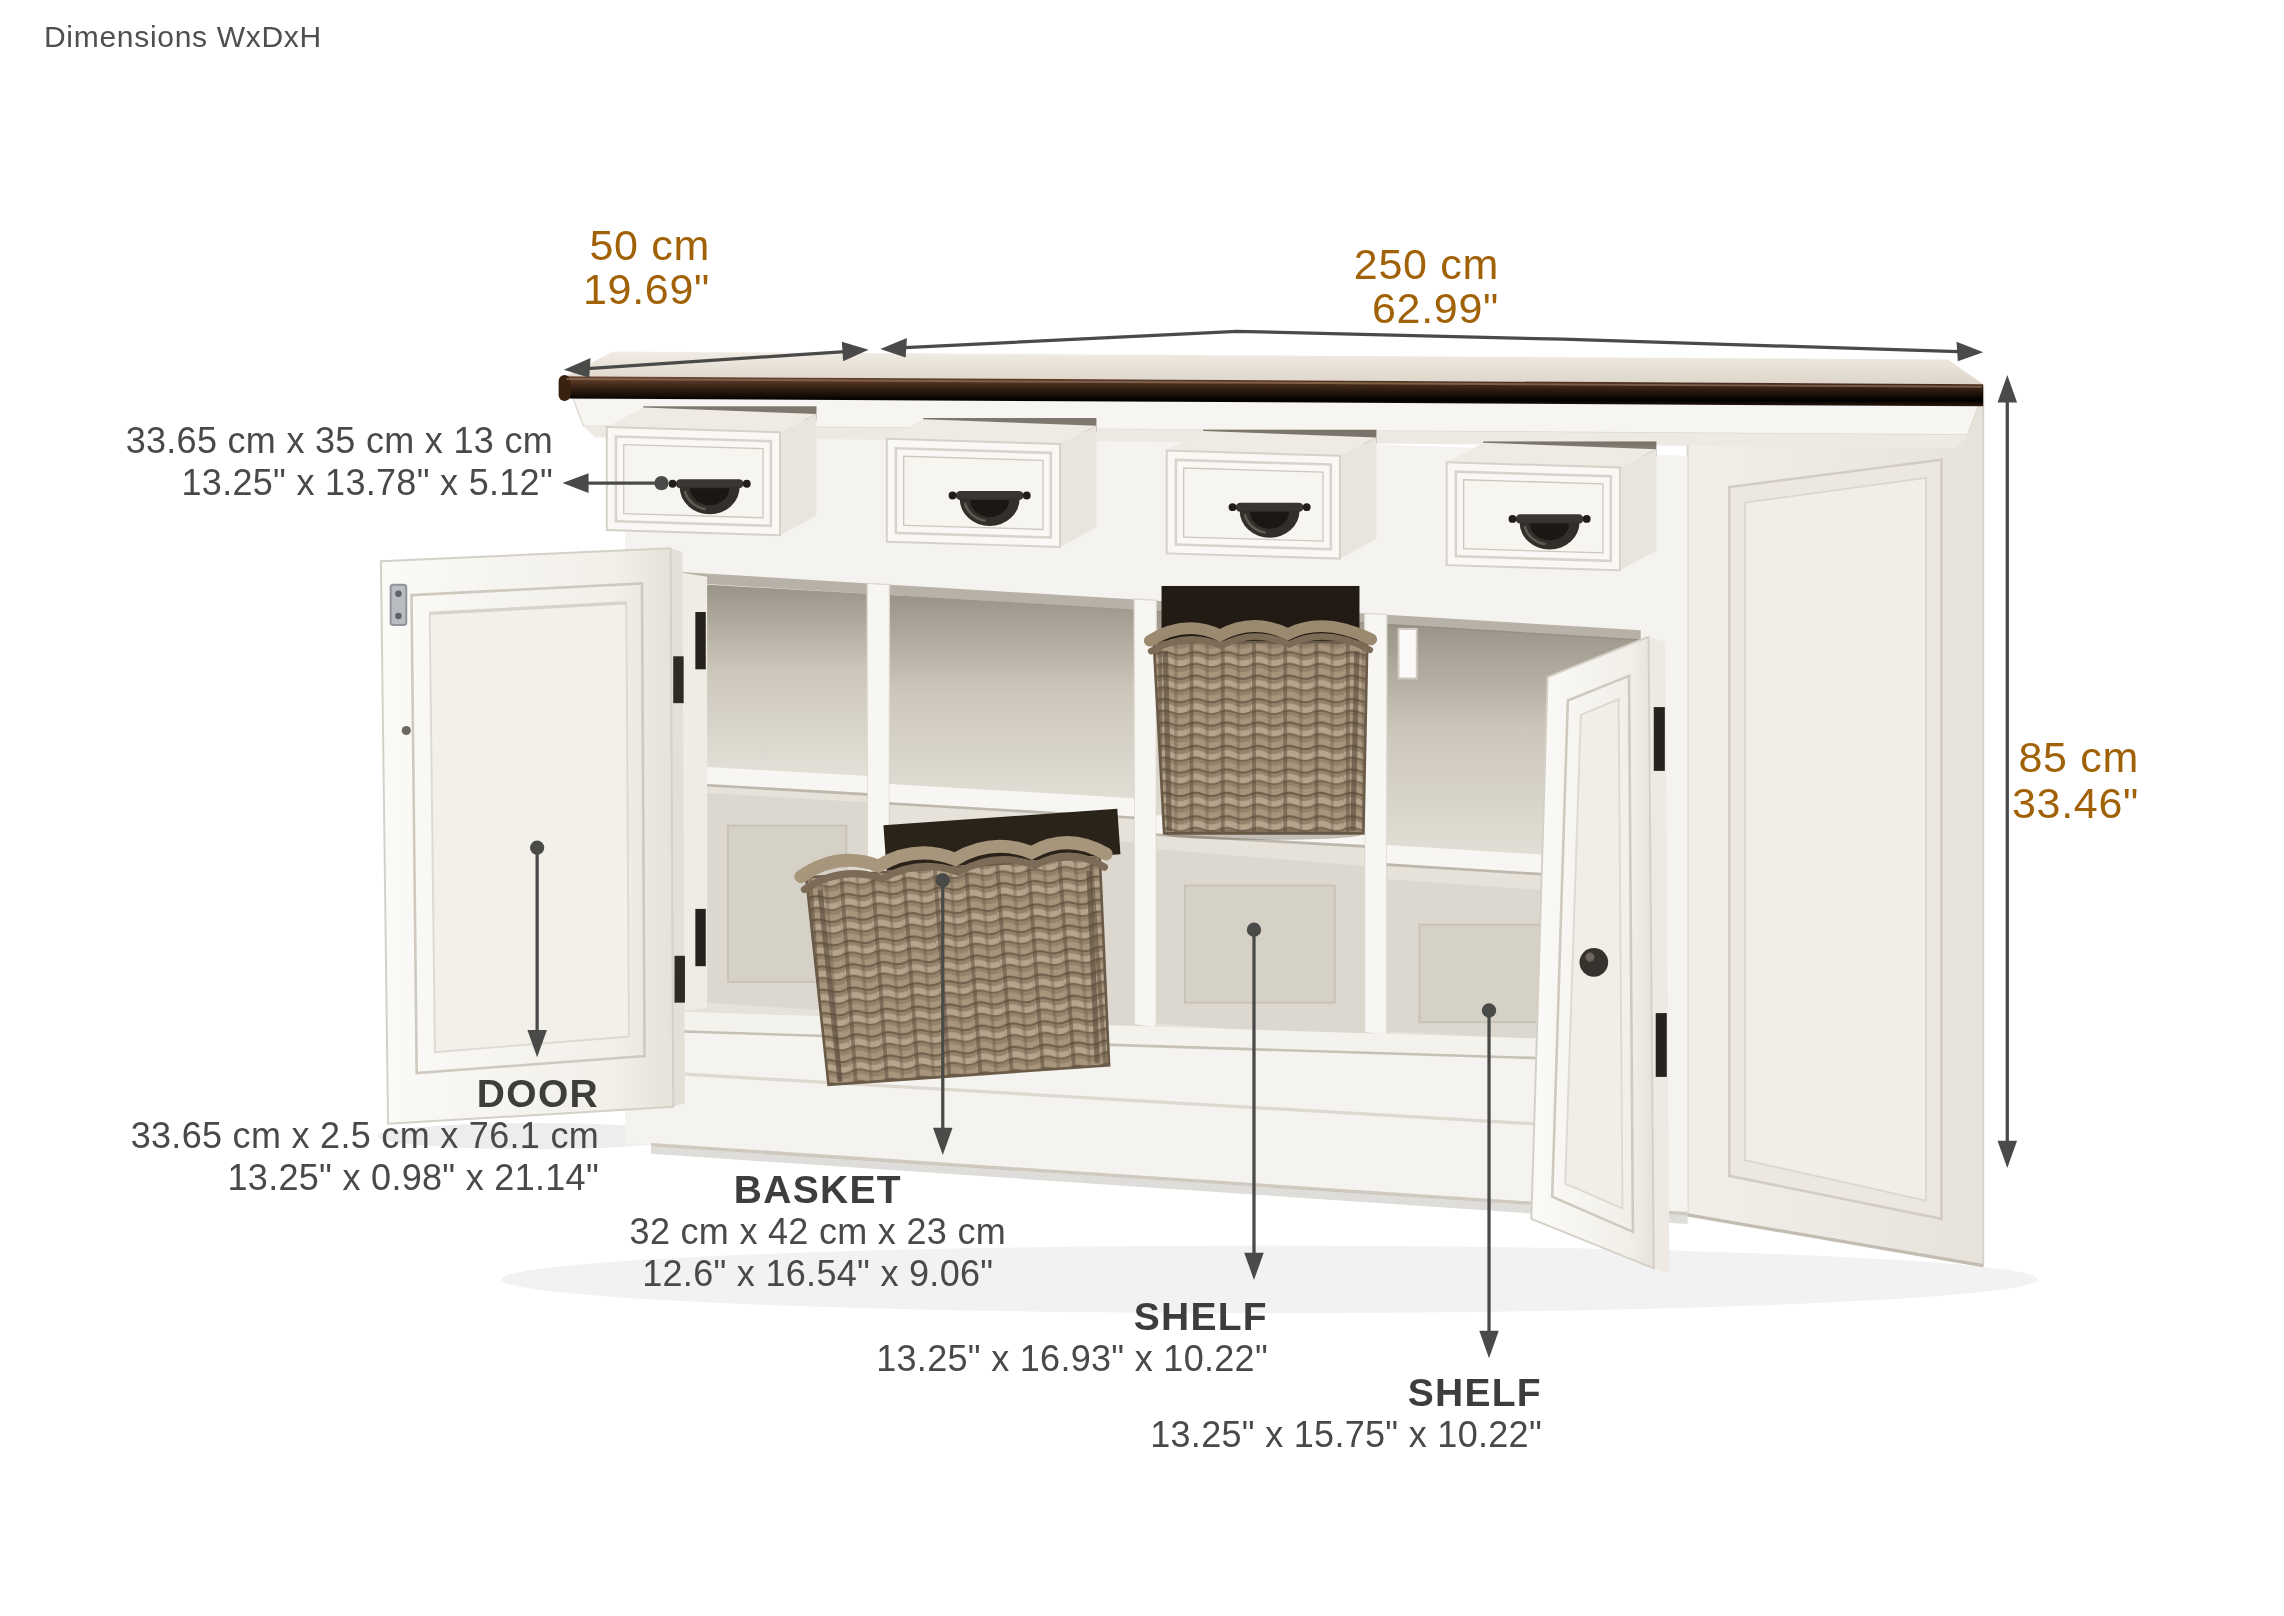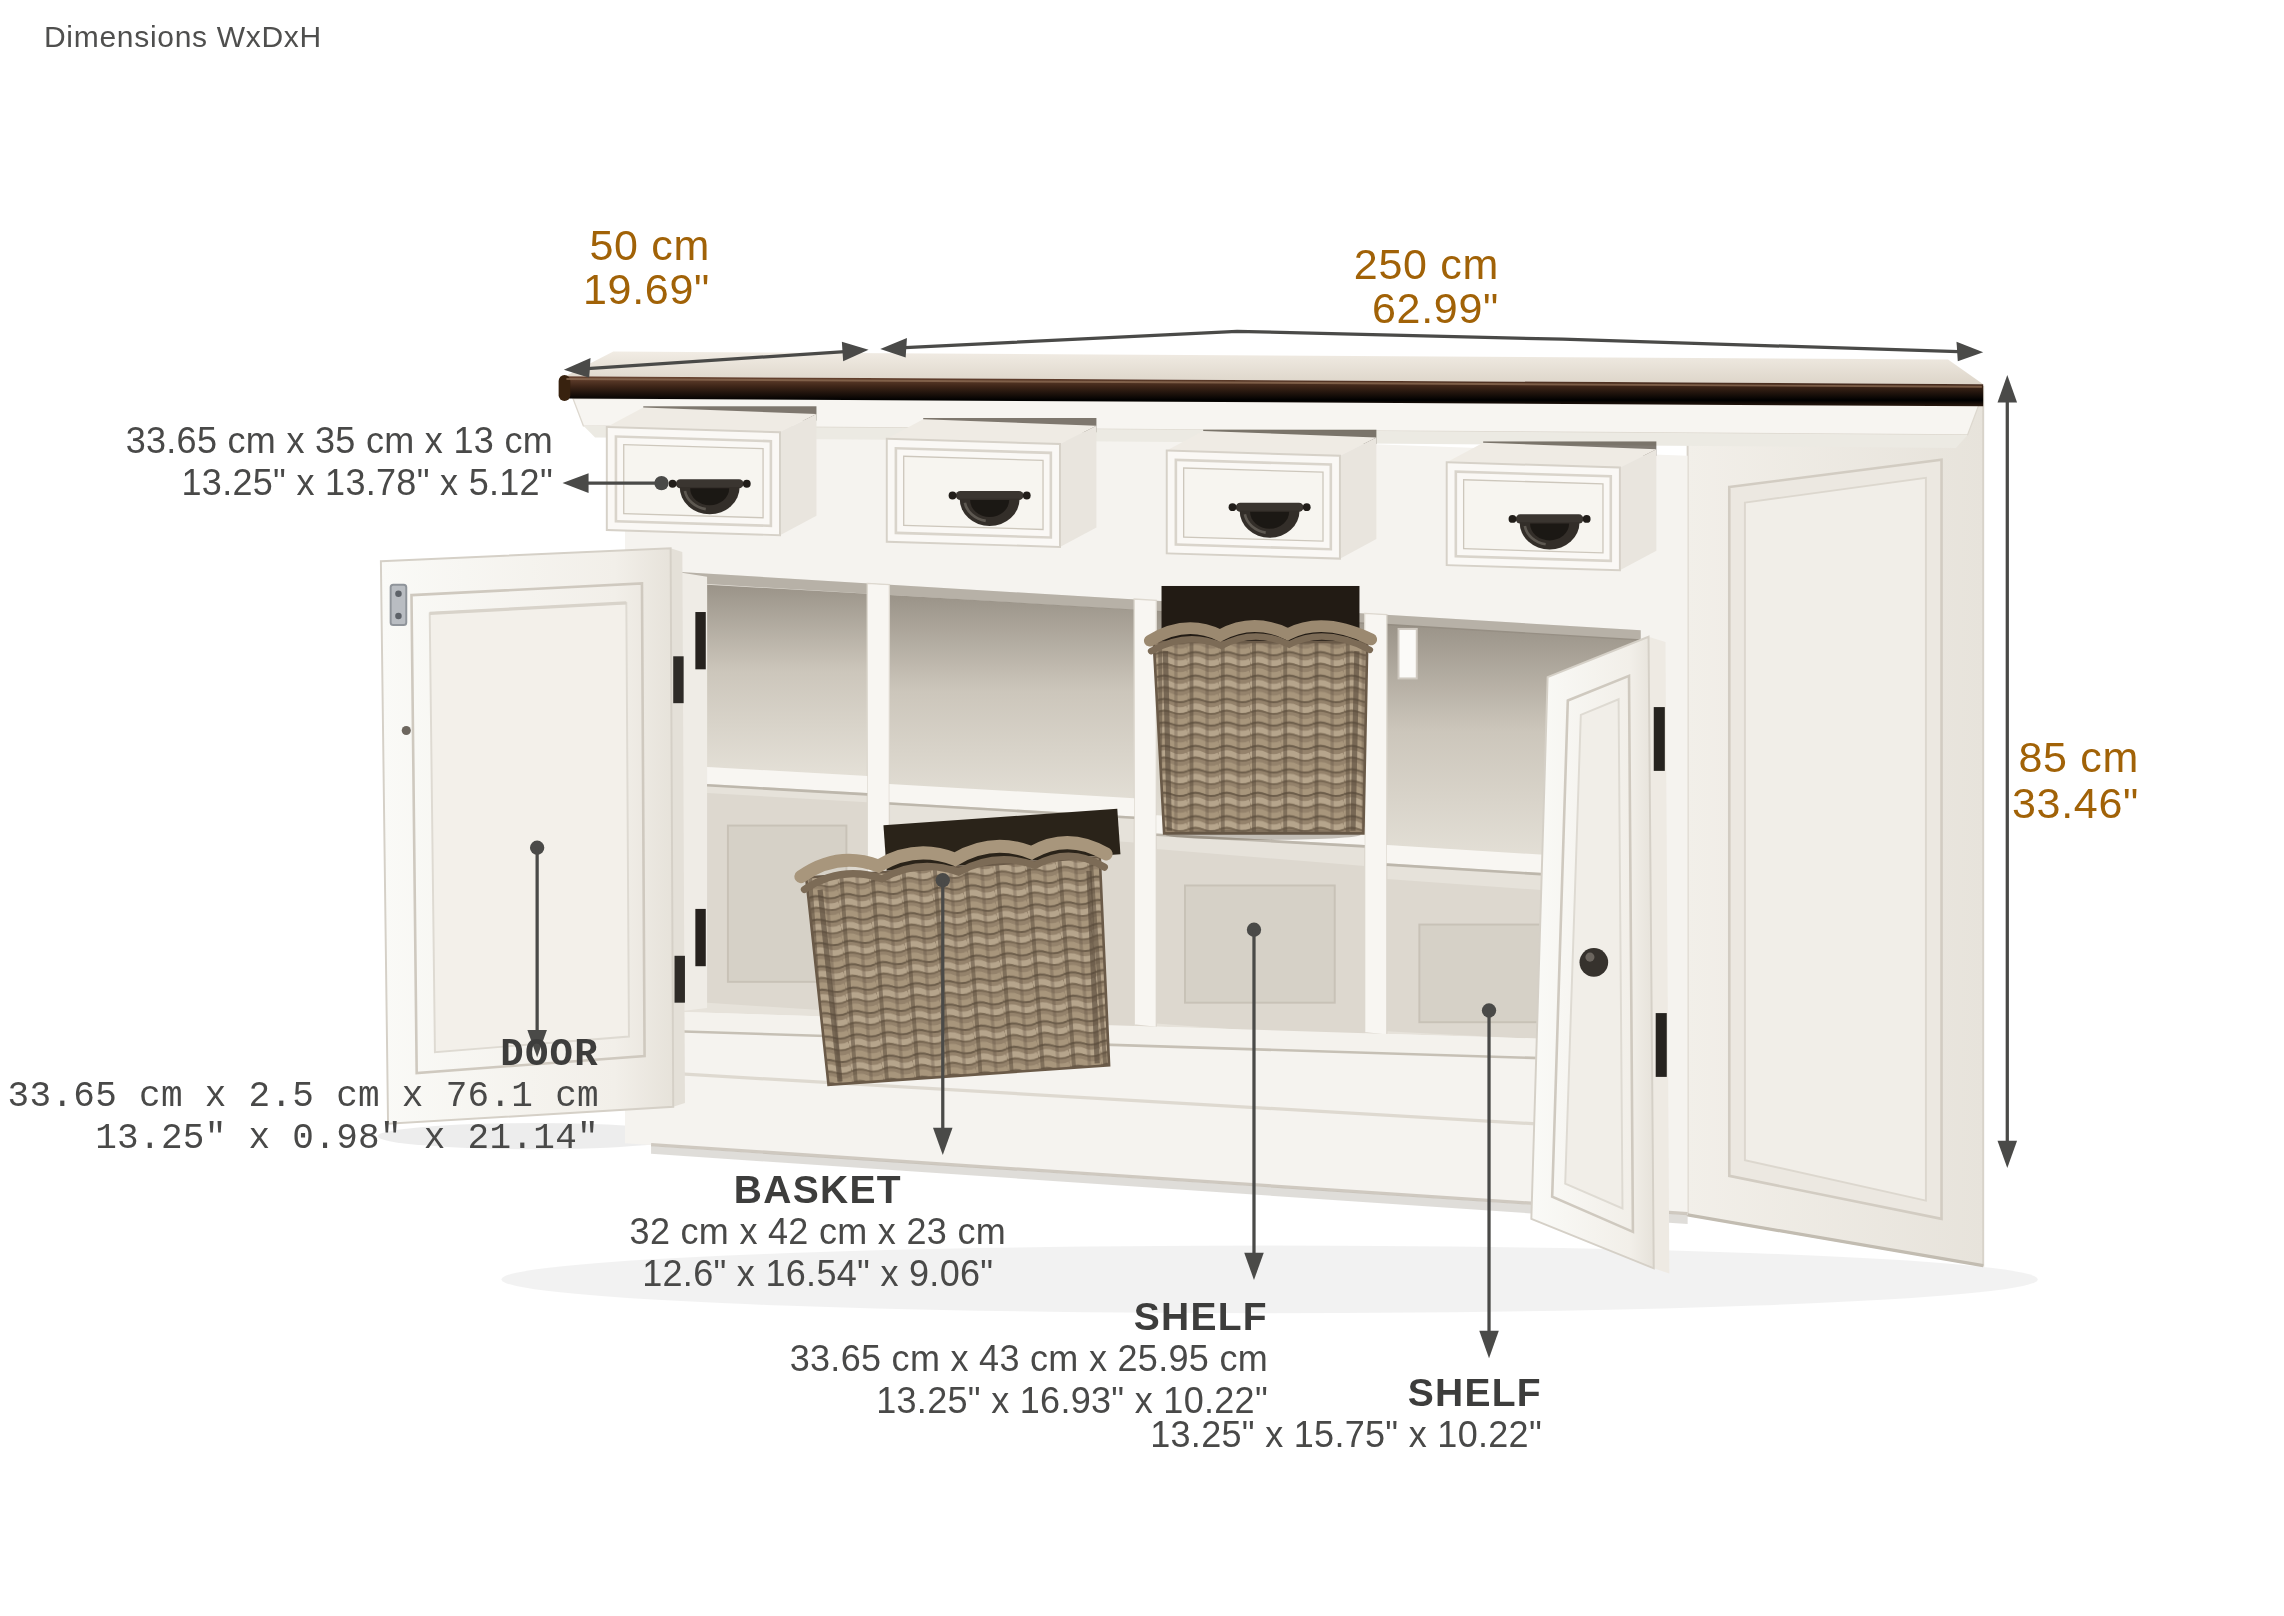--- a/index.html
+++ b/index.html
@@ -15,21 +15,21 @@
        line-height:44px;font-weight:400;letter-spacing:0.7px;margin-left:48px;}
   .callout{position:absolute;text-align:right;color:#494948;}
   .co-label{font-size:39px;line-height:42px;font-weight:700;color:#3d3d3c;letter-spacing:1.3px;}
   .co-line{font-size:36px;line-height:42px;font-weight:400;letter-spacing:0.3px;}
 
   #dim-depth{right:1574px;top:223px;}
   #dim-width{right:785px;top:242px;}
   #dim-height{right:145px;top:734px;line-height:46px;}
 
   #callout-drawer{right:1731px;top:420px;}
-  #callout-door{right:1685px;top:1034px;font-family:Liberation Mono, monospace;}
+  #callout-door{right:1685px;top:1073px;}
   #callout-basket{right:1278px;top:1169px;text-align:center;}
   #callout-shelf-middle{right:1016px;top:1296px;}
   #callout-shelf-bottom{right:742px;top:1372px;}
 </style>
 </head>
 <body>
 
 <div id="canvas">
 
   <svg id="art" width="2284" height="1616" viewBox="0 0 3508 2482">
@@ -323,21 +323,20 @@
   </div>
 
   <div class="callout" id="callout-basket">
     <div class="co-label">BASKET</div>
     <div class="co-line">32 cm x 42 cm x 23 cm</div>
     <div class="co-line">12.6" x 16.54" x 9.06"</div>
   </div>
 
   <div class="callout" id="callout-shelf-middle">
     <div class="co-label">SHELF</div>
-    <div class="co-line">33.65 cm x 43 cm x 25.95 cm</div>
     <div class="co-line">13.25" x 16.93" x 10.22"</div>
   </div>
 
   <div class="callout" id="callout-shelf-bottom">
     <div class="co-label">SHELF</div>
     <div class="co-line">13.25" x 15.75" x 10.22"</div>
   </div>
 
 </div>
 

